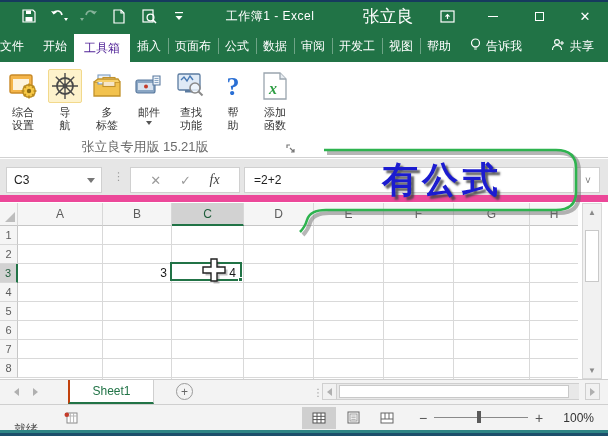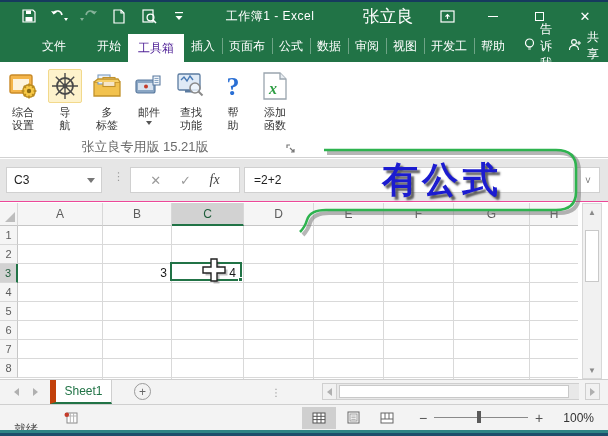--- a/index.html
+++ b/index.html
@@ -25,41 +25,41 @@
   .min-glyph { width:10px; height:1px; background:#fff; }
   .max-glyph { width:9px; height:9px; border:1px solid #fff; }
   .close-glyph { font-size:13px; line-height:1; }
 
   
   .tabrow { position:absolute; left:0; top:30px; width:608px; height:32px;
     background:#217346; display:flex; align-items:stretch; color:#fff; font-size:12px; }
   .tab { display:flex; align-items:center; padding:0 7px; position:relative; white-space:nowrap; }
   .tab.sep:before { content:""; position:absolute; left:0; top:8px; bottom:8px; width:1px; background:rgba(255,255,255,.35); }
   .tab.active { background:#fff; color:#4c1d95; padding:0 10px; margin-top:4px; }
-  .tab-file { padding:0 12px; margin-right:12px;margin-left:30px; }
+  .tab-file { padding:0 0; margin-right:12px; }
   .tellme { display:flex; align-items:center; gap:5px; padding:0 8px; margin-left:4px; }
   .share { display:flex; align-items:center; gap:5px; padding:0 8px; margin-left:auto; margin-right:6px; }
 
   
   .ribbon { position:absolute; left:0; top:62px; width:608px; height:96px;
     background:#fff; border-bottom:1px solid #d2d2d2; }
   .rbtns { position:absolute; left:2px; top:5px; display:flex; align-items:flex-start; }
   .rbtn { width:42px; padding:2px 0; display:flex; flex-direction:column; align-items:center;
     font-size:11px; color:#333; line-height:13px; }
   .rbtn .ic { width:34px; height:34px; display:flex; align-items:center; justify-content:center; margin-bottom:3px; }
   .rbtn.hl .ic { background:#fdf2cc; border:1px solid #f2d98c; border-radius:2px; }
   .caret { width:0; height:0; border-left:3px solid transparent; border-right:3px solid transparent;
     border-top:4px solid #555; margin-top:2px; }
   .group-label { position:absolute; left:0; top:76px; width:290px; text-align:center;
     font-size:13px; color:#6a6a6a; }
   .launcher { position:absolute; left:286px; top:78px; }
 
   
   .frow { position:absolute; left:0; top:159px; width:608px; height:43px;
-    background:#e6e6e6; border-bottom:1px solid #ec4899; }
+    background:#e6e6e6; border-bottom:7px solid #ec4899; }
   .namebox { position:absolute; left:6px; top:8px; width:96px; height:26px; background:#fff;
     border:1px solid #d0d0d0; display:flex; align-items:center; font-size:12px; color:#222; padding-left:7px; }
   .namebox .dd { margin-left:auto; margin-right:6px; width:0; height:0;
     border-left:4px solid transparent; border-right:4px solid transparent; border-top:5px solid #777; }
   .fdots { position:absolute; left:113px; top:13px; color:#9a9a9a; font-size:11px; letter-spacing:0; line-height:8px; }
   .fxbox { position:absolute; left:130px; top:8px; width:110px; height:26px; background:#fff;
     border:1px solid #d0d0d0; display:flex; align-items:center; justify-content:space-around; padding:0 10px;
     color:#9a9a9a; font-size:13px; }
   .fxbox .fx { font-style:italic; font-family:"Liberation Serif", serif; color:#444; font-size:14px; }
   .formulabox { position:absolute; left:244px; top:8px; width:330px; height:26px; background:#fff;
@@ -93,21 +93,21 @@
   .vsb .thumb { position:absolute; left:2px; top:26px; width:14px; height:52px; background:#fff; border:1px solid #c9c9c9; }
   .vsb .arr.dn { position:absolute; bottom:0; width:100%; }
 
   
   .sheetbar { position:absolute; left:0; top:379px; width:608px; height:25px; background:#f3f3f3;
     border-top:1px solid #cfcfcf; display:flex; align-items:stretch; font-size:12px; }
   .snav { display:flex; align-items:center; gap:14px; padding:0 12px 0 14px; }
   .tri { width:0; height:0; }
   .tri.left { border-top:4px solid transparent; border-bottom:4px solid transparent; border-right:5px solid #b0b0b0; }
   .tri.right { border-top:4px solid transparent; border-bottom:4px solid transparent; border-left:5px solid #b0b0b0; }
-  .sheettab { width:62px; background:#fff; border-left:6px solid #c2410c; border-right:1px solid #cfcfcf;
+  .sheettab { width:86px; margin-left:18px; background:#fff; border-left:2px solid #c2410c; border-right:1px solid #cfcfcf;
     border-bottom:2px solid #217346; color:#217346; display:flex; align-items:center; justify-content:center; }
   .addsheet { width:17px; height:17px; border:1px solid #9a9a9a; border-radius:50%; color:#666;
     display:flex; align-items:center; justify-content:center; font-size:12px; margin:3px 0 0 22px; }
   .sb-dots { margin-left:120px; color:#9a9a9a; display:flex; align-items:center; font-size:10px; }
   .hsb { position:absolute; right:8px; top:383px; width:278px; height:17px; display:flex; align-items:center; }
   .hsb .box { width:15px; height:17px; background:#f1f1f1; border:1px solid #cfcfcf;
     display:flex; align-items:center; justify-content:center; }
   .hsb .track { flex:1; height:17px; background:#e8e8e8; border-top:1px solid #cfcfcf; border-bottom:1px solid #cfcfcf; position:relative; }
   .hsb .hthumb { position:absolute; left:2px; top:1px; height:13px; width:230px; background:#fff; border:1px solid #c9c9c9; }
   .hsb .gap { width:6px; }
@@ -208,22 +208,22 @@
 
   <div class="tabrow">
     <div class="tab tab-file">文件</div>
     <div class="tab">开始</div>
     <div class="tab active">工具箱</div>
     <div class="tab">插入</div>
     <div class="tab sep">页面布</div>
     <div class="tab sep">公式</div>
     <div class="tab sep">数据</div>
     <div class="tab sep">审阅</div>
+    <div class="tab sep">开发工</div>
     <div class="tab sep">视图</div>
-    <div class="tab sep">开发工</div>
     <div class="tab sep">帮助</div>
     <div class="tellme">
       <span>
         <svg width="11" height="14" viewBox="0 0 11 14">
             <circle cx="5.5" cy="5" r="4" fill="none" stroke="#fff" stroke-width="1.2"></circle>
             <path d="M3.8 9 h3.4 M4.2 11 h2.6" stroke="#fff" stroke-width="1.2"></path>
           </svg>
       </span>
       <span>告诉我</span>
     </div>

